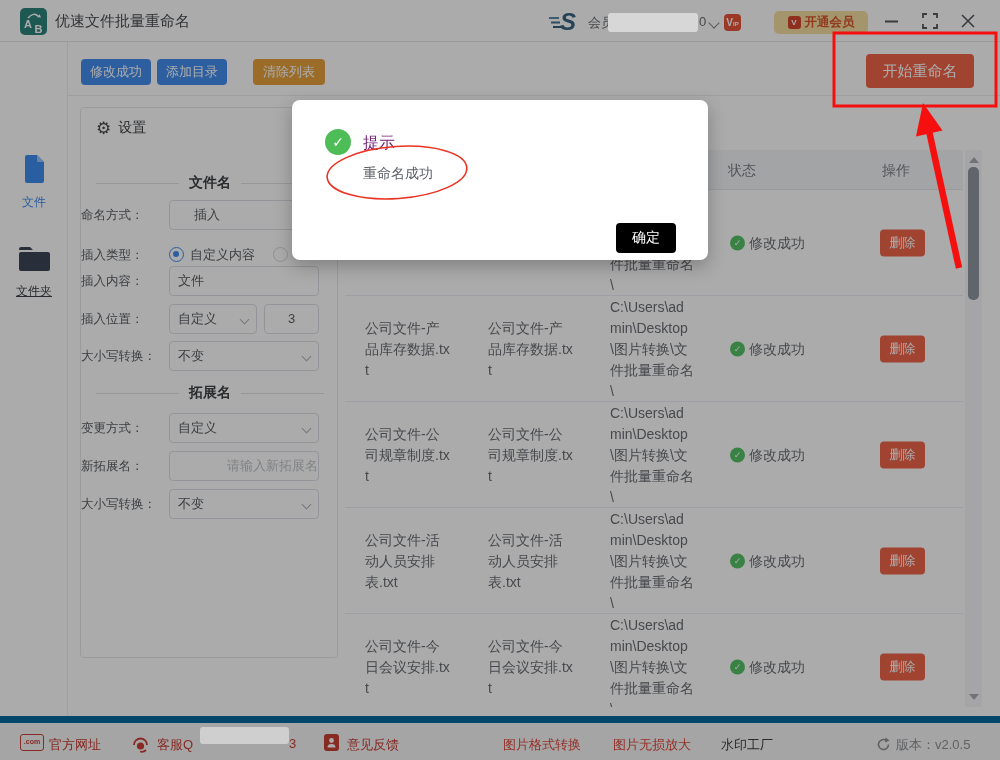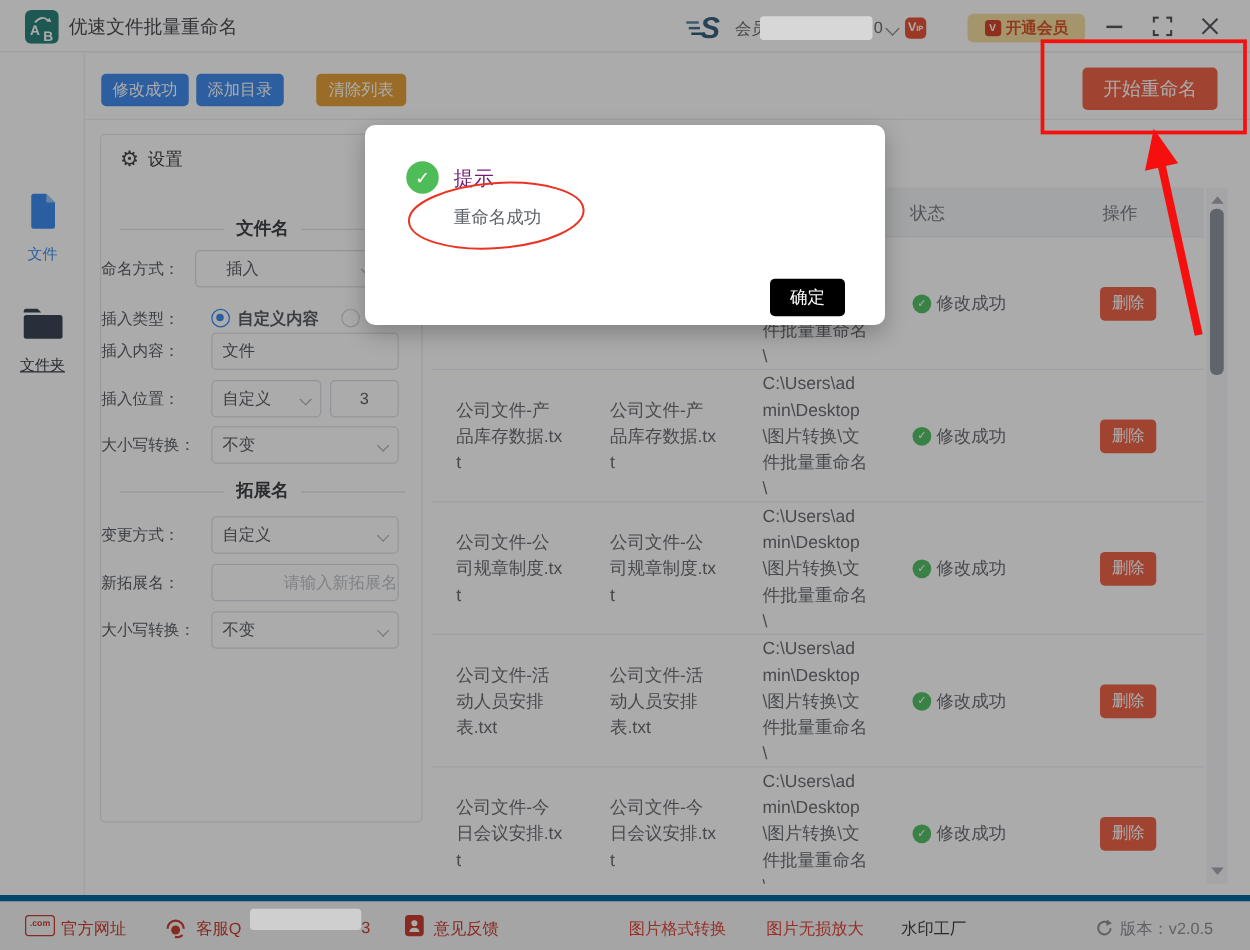--- a/index.html
+++ b/index.html
@@ -73,21 +73,21 @@
   .del-btn { width:45px; height:27px; background:#F0654A; border:none; border-radius:4px; color:#fff; font-size:13px; cursor:pointer; font-family:inherit; }
 
   
   .vscroll { position:absolute; left:965px; top:150px; width:17px; height:557px; background:#f6f7f9; }
   .varrow { position:absolute; left:4px; width:0; height:0; border-left:5px solid transparent; border-right:5px solid transparent; }
   .va-up { top:7px; border-bottom:6px solid #a8abb2; }
   .va-dn { bottom:7px; border-top:6px solid #a8abb2; }
   .vthumb { position:absolute; left:3px; top:17px; width:11px; height:133px; background:#9097a0; border-radius:5px; }
 
   
-  .footer { position:absolute; left:0; top:716px; width:1000px; height:44px; background:#f6f6f7; border-top:5px solid #0369a1; }
+  .footer { position:absolute; left:0; top:716px; width:1000px; height:44px; background:#f6f6f7; border-top:7px solid #0369a1; }
   .flink { position:absolute; top:13px; font-size:13px; cursor:pointer; }
   .red1 { color:#C94034; } .red2 { color:#E0483C; } .dark1 { color:#3f3f3f; }
   .f-official { left:49px; } .f-service { left:157px; } .f-service3 { left:289px; } .f-feedback { left:347px; }
   .f-l1 { left:503px; } .f-l2 { left:613px; } .f-l3 { left:721px; }
   .f-version { left:896px; color:#8e9196; cursor:default; }
   .ficon { position:absolute; top:11px; }
   .fi-com { left:20px; width:24px; height:17px; border:1.5px solid #C94034; border-radius:3px; font-size:7px; font-weight:bold; color:#C94034; text-align:center; line-height:14px; }
   .fi-head { left:130px; } .fi-fb { left:324px; } .fi-refresh { left:876px; top:14px; }
 
   
@@ -182,29 +182,29 @@
     </div>
 
     <div class="sec-div sd1">
       <span class="line"></span>
         <span class="st">文件名</span>
         <span class="line"></span>
     </div>
 
     <div class="frow fr1">
       <span class="flabel">命名方式：</span>
-      <div class="ctl" style="left:75px; width:150px;padding-left:24px;">
+      <div class="ctl" style="left:88px; width:150px;padding-left:24px;">
         <span>插入</span><span class="sel-chev"></span>
       </div>
     </div>
 
     <div class="frow fr-radio">
       <span class="flabel">插入类型：</span>
       <span class="radio sel" style="left:88px;"></span>
-      <span class="radio-lbl" style="left:109px;font-weight:bold;">自定义内容</span>
+      <span class="radio-lbl" style="left:109px;">自定义内容</span>
       <span class="radio un" style="left:192px;"></span>
     </div>
 
     <div class="frow fr2">
       <span class="flabel">插入内容：</span>
       <div class="ctl" style="left:88px; width:150px;">
         <span>文件</span>
       </div>
     </div>
 

